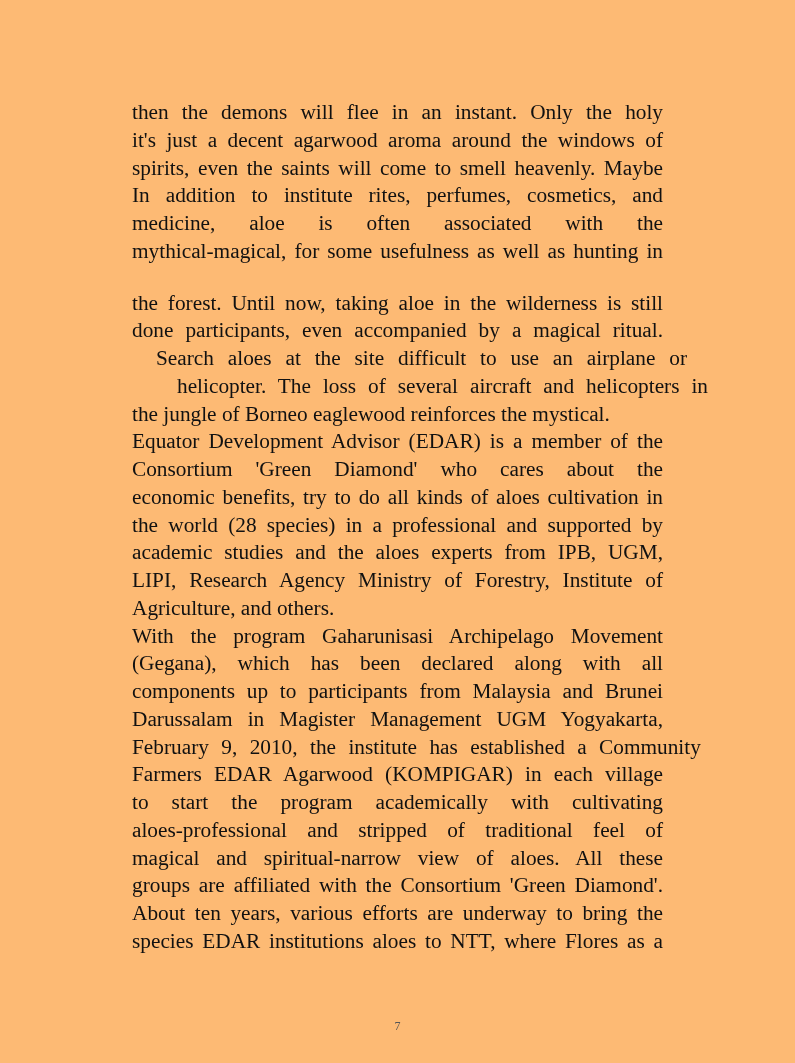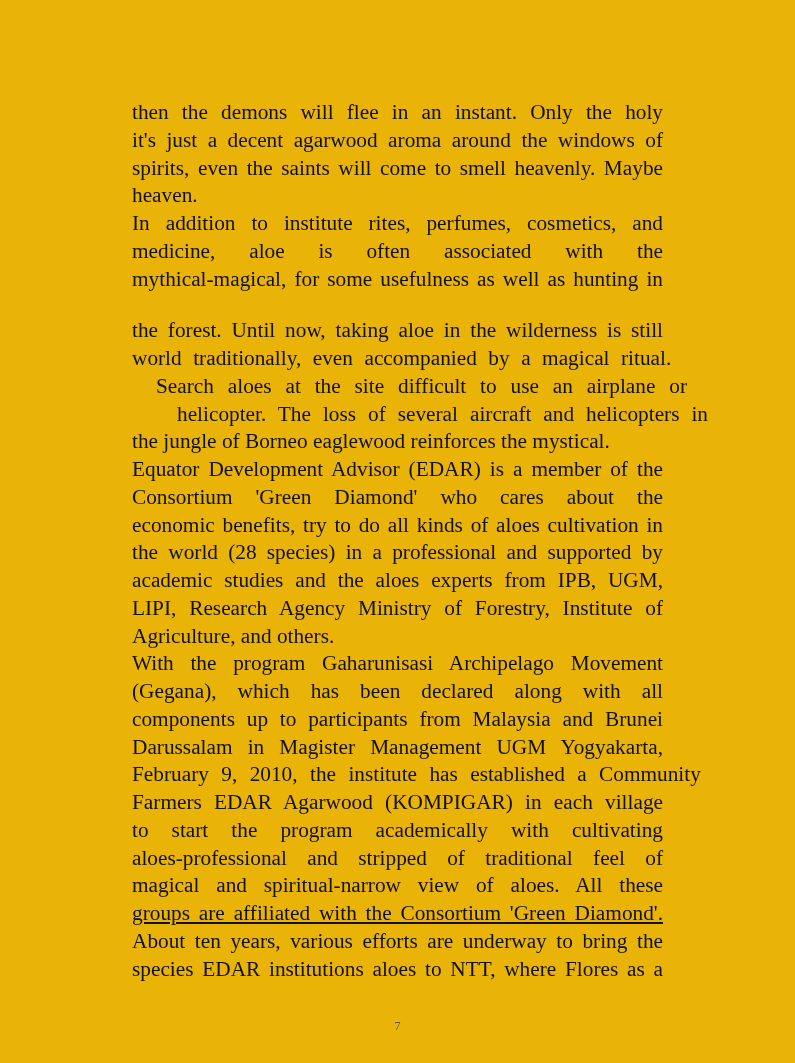--- a/index.html
+++ b/index.html
@@ -1,17 +1,17 @@
 <!DOCTYPE html>
 <html><head>
   <meta charset="utf-8">
   <style>
     html, body { margin: 0; padding: 0; background: #ffffff; }
     body { width: 795px; height: 1063px; position: relative; overflow: hidden; }
-    .page { position: absolute; left: 0; top: 0; width: 795px; height: 1063px; background: #eab308; }
+    .page { position: absolute; left: 0; top: 0; width: 795px; height: 1063px; background: #fdba74; }
     .text-block {
       position: absolute; left: 132px; top: 99px; width: 531px;
       font-family: "Liberation Serif", serif; font-size: 21.3px; color: #111111;
     }
     .line {
       display: block; height: 27.75px; line-height: 27.75px;
       text-align: justify; text-align-last: justify; white-space: nowrap;
       overflow: visible;
     }
     .line.last { text-align-last: left; }
@@ -23,29 +23,28 @@
 </head>
 <body>
 
 <div class="page">
   <div class="text-block">
 
     <div>
       <span class="line" style="display: block; width: auto; word-spacing: 7.85156px;">then the demons will flee in an instant. Only the holy</span>
       <span class="line" style="display: block; width: auto; word-spacing: 5.14757px;">it's just a decent agarwood aroma around the windows of</span>
       <span class="line" style="display: block; width: auto; word-spacing: 3.22743px;">spirits, even the saints will come to smell heavenly. Maybe</span>
-      <span class="line last">heaven.</span>
     </div>
 
     <div>
       <span class="line" style="display: block; width: auto; word-spacing: 9.78348px;">In addition to institute rites, perfumes, cosmetics, and</span>
       <span class="line" style="display: block; width: auto; word-spacing: 28.474px;">medicine, aloe is often associated with the</span>
       <span class="line" style="display: block; width: auto; word-spacing: 2.7207px;">mythical-magical, for some usefulness as well as hunting in</span>
       <span class="line" style="display: block; width: auto; word-spacing: 4.49844px; margin-top: 24px;">the forest. Until now, taking aloe in the wilderness is still</span>
-      <span class="line" style="display: block; width: auto; word-spacing: 6.18973px;">world traditionally, even accompanied by a magical ritual.</span>
+      <span class="line" style="display: block; width: auto; word-spacing: 6.18973px;">done participants, even accompanied by a magical ritual.</span>
       <span class="line" style="display: block; width: auto; word-spacing: 8.55px; margin-left: 24px;">Search aloes at the site difficult to use an airplane or</span>
       <span class="line" style="display: block; width: auto; word-spacing: 6.62305px; margin-left: 45px;">helicopter. The loss of several aircraft and helicopters in</span>
       <span class="line last">the jungle of Borneo eaglewood reinforces the mystical.</span>
     </div>
 
     <div>
       <span class="line" style="display: block; width: auto; word-spacing: 3.68164px;">Equator Development Advisor (EDAR) is a member of the</span>
       <span class="line" style="display: block; width: auto; word-spacing: 17.6276px;">Consortium 'Green Diamond' who cares about the</span>
       <span class="line" style="display: block; width: auto; word-spacing: 2.4125px;">economic benefits, try to do all kinds of aloes cultivation in</span>
       <span class="line" style="display: block; width: auto; word-spacing: 4.91493px;">the world (28 species) in a professional and supported by</span>
@@ -57,21 +56,21 @@
     <div>
       <span class="line" style="display: block; width: auto; word-spacing: 11.3875px;">With the program Gaharunisasi Archipelago Movement</span>
       <span class="line" style="display: block; width: auto; word-spacing: 15.7098px;">(Gegana), which has been declared along with all</span>
       <span class="line" style="display: block; width: auto; word-spacing: 6.48884px;">components up to participants from Malaysia and Brunei</span>
       <span class="line" style="display: block; width: auto; word-spacing: 9.79063px;">Darussalam in Magister Management UGM Yogyakarta,</span>
       <span class="line" style="display: block; width: auto; word-spacing: 7.07422px;">February 9, 2010, the institute has established a Community</span>
       <span class="line" style="display: block; width: auto; word-spacing: 6.875px;">Farmers EDAR Agarwood (KOMPIGAR) in each village</span>
       <span class="line" style="display: block; width: auto; word-spacing: 17.7292px;">to start the program academically with cultivating</span>
       <span class="line" style="display: block; width: auto; word-spacing: 14.9688px;">aloes-professional and stripped of traditional feel of</span>
       <span class="line" style="display: block; width: auto; word-spacing: 11.4777px;">magical and spiritual-narrow view of aloes. All these</span>
-      <span class="line" style="display: block; width: auto; word-spacing: 3.50446px; text-decoration: underline;">groups are affiliated with the Consortium 'Green Diamond'.</span>
+      <span class="line" style="display: block; width: auto; word-spacing: 3.50446px;">groups are affiliated with the Consortium 'Green Diamond'.</span>
     </div>
 
     <div>
       <span class="line" style="display: block; width: auto; word-spacing: 4.23958px;">About ten years, various efforts are underway to bring the</span>
       <span class="line" style="display: block; width: auto; word-spacing: 3.44444px;">species EDAR institutions aloes to NTT, where Flores as a</span>
     </div>
 
   </div>
 
   <div class="page-number">7</div>

